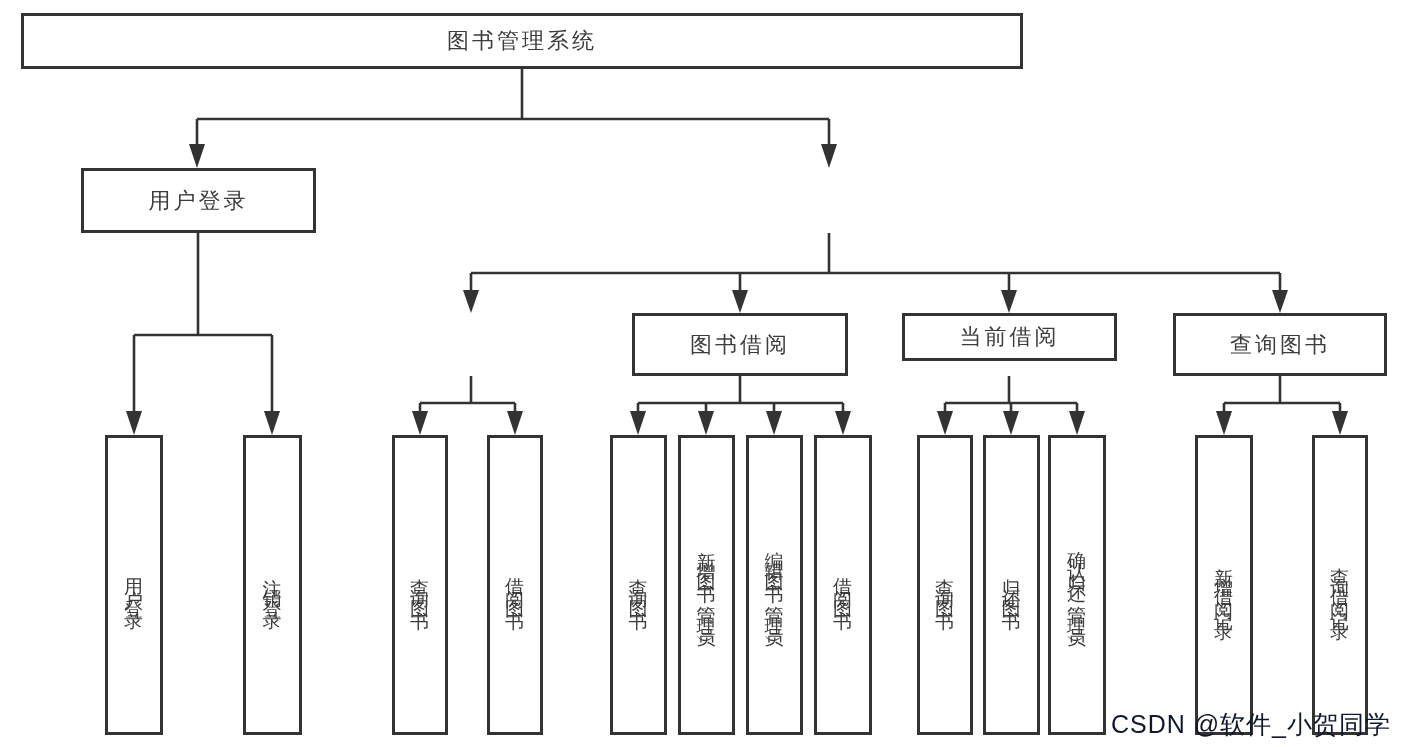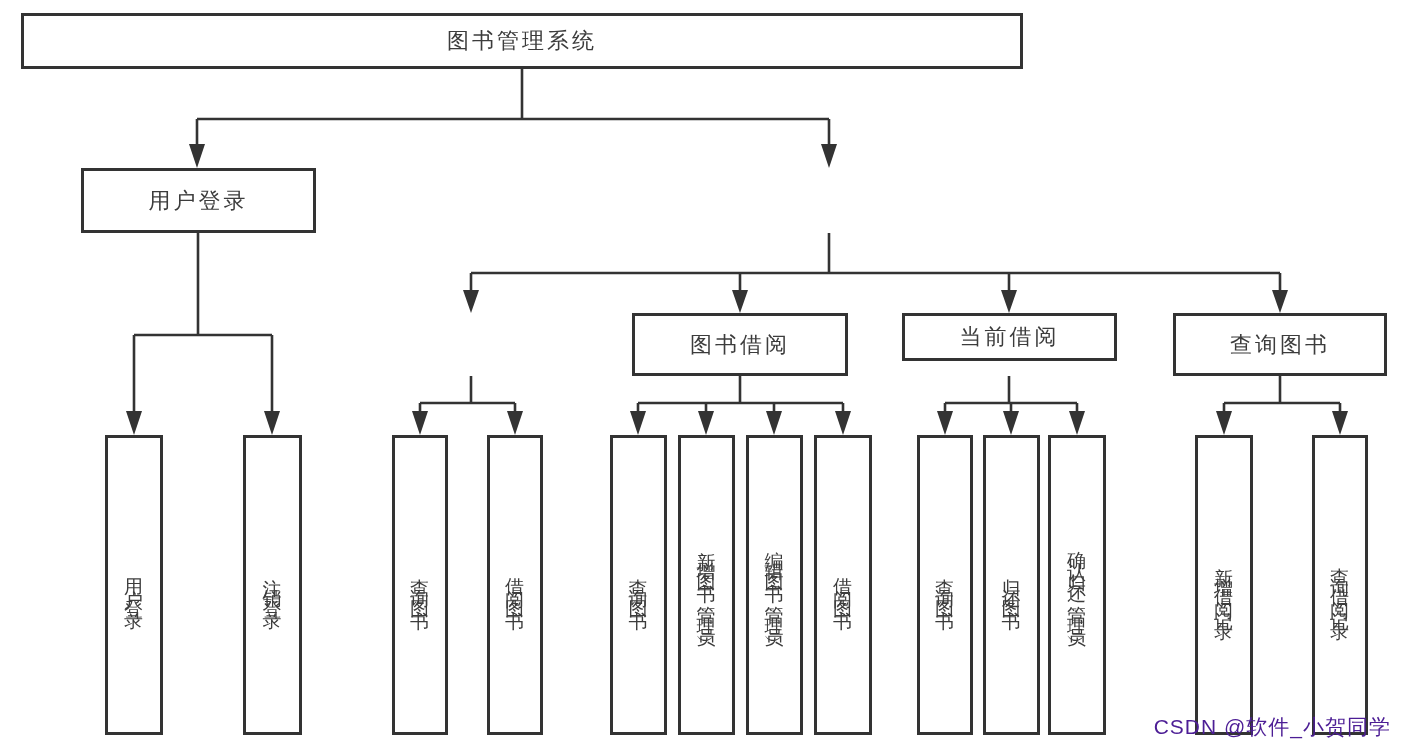--- a/index.html
+++ b/index.html
@@ -68,22 +68,22 @@
   #leaf-cur-0    { left: 917px;  width: 56px; }
   #leaf-cur-1    { left: 983px;  width: 57px; }
   #leaf-cur-2    { left: 1048px; width: 58px; }
   #leaf-recd-0   { left: 1195px; width: 58px; }
   #leaf-recd-1   { left: 1312px; width: 56px; }
 
   #watermark {
     position: absolute;
     right: 14px;
     bottom: 6px;
-    font-size: 21px;
-    color: #4c1d95;
+    font-size: 25px;
+    color: #0f172a;
     letter-spacing: 1px;
     z-index: 3;
     white-space: nowrap;
   }
 </style>
 </head>
 <body>
 
 <div id="stage">
 

